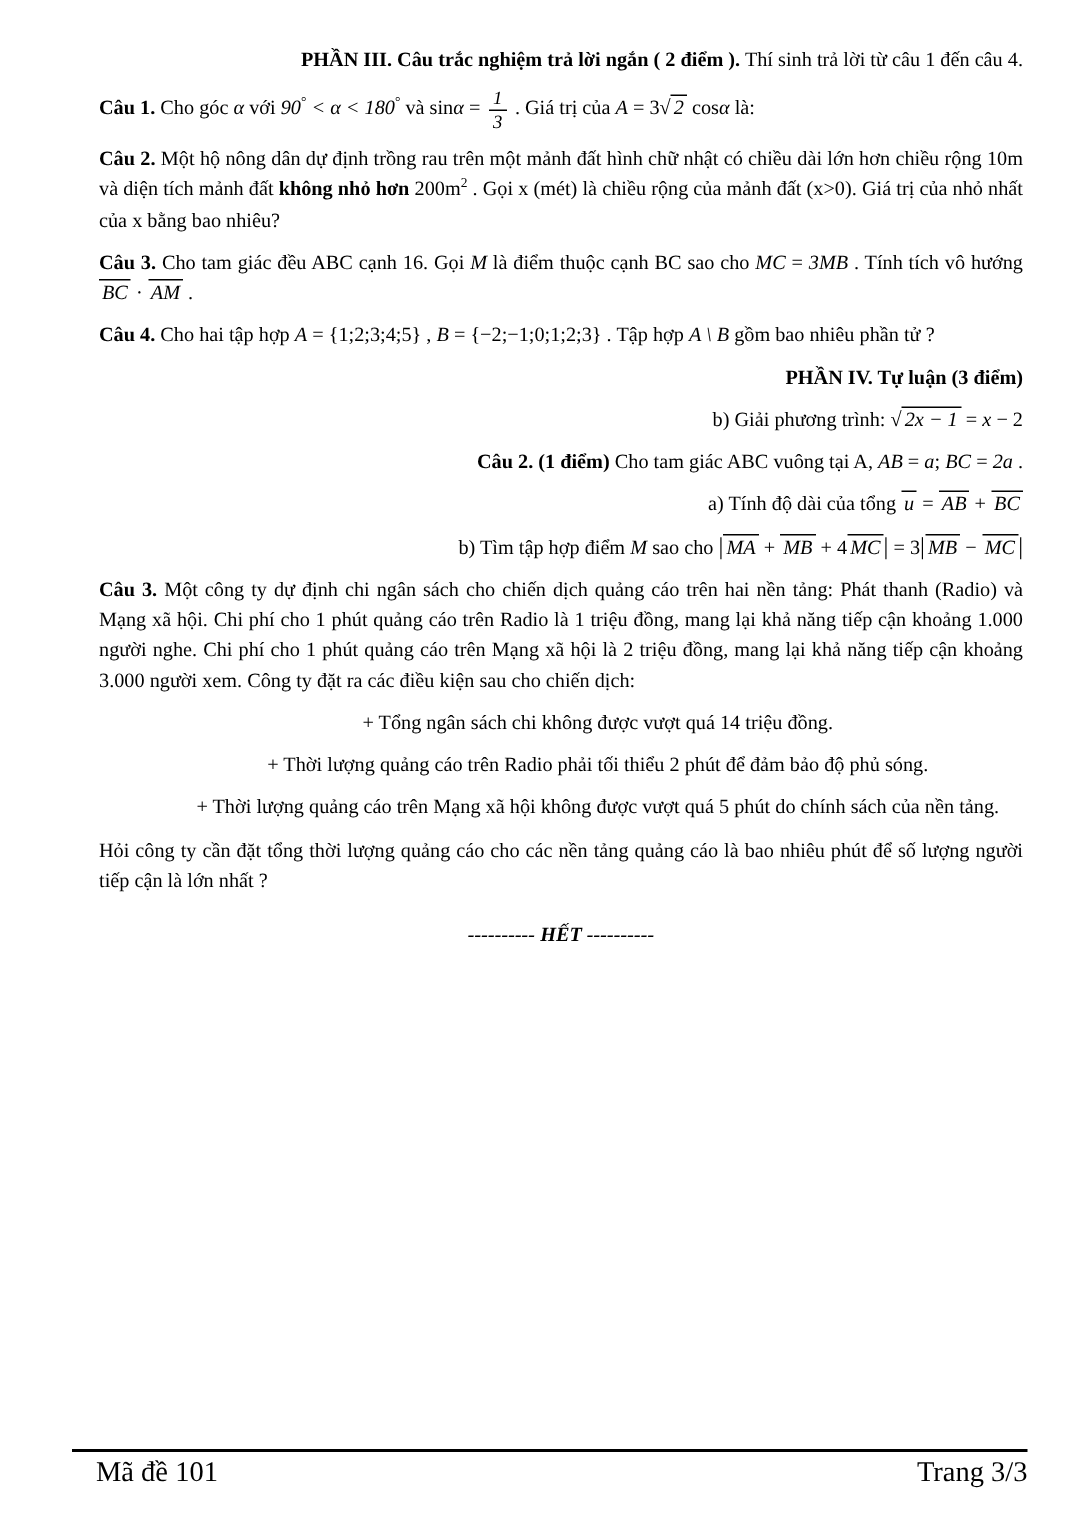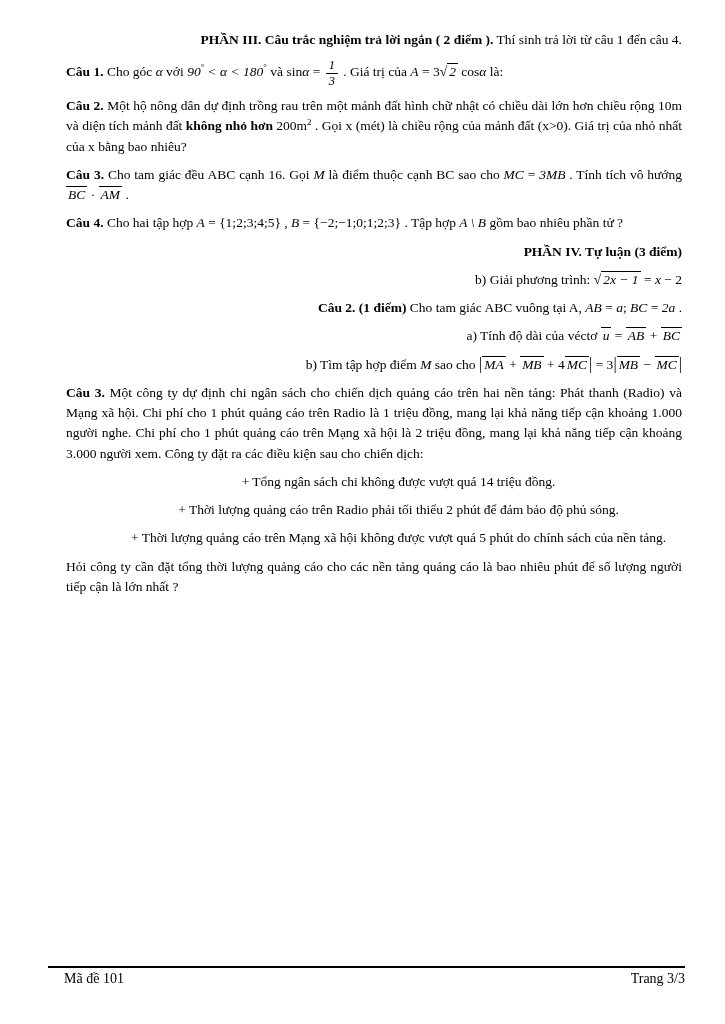--- a/index.html
+++ b/index.html
@@ -37,42 +37,43 @@
   }
   .vec{
     font-style:italic;display:inline-block;
     border-top:1px solid #000;padding:0 2px;line-height:1.25;
   }
   .bar{font-size:1.2em;line-height:0;}
   .footer{
     position:absolute;left:48px;right:40px;top:966px;
     border-top:2px solid #000;
     display:flex;justify-content:space-between;
-    font-size:14px;padding:3px 0 0 16px;
+    font-size:19px;padding:3px 0 0 16px;
   }
   .footer span{display:inline-block;}
 </style>
 </head>
 <body>
 
 <div class="page">
   <div class="content" id="paragraphs-container">
       <p class="para heading"><span class="b">PHẦN III. Câu trắc nghiệm trả lời ngắn ( 2 điểm ).</span><span> Thí sinh trả lời từ câu 1 đến câu 4.</span></p>
       <p class="para"><span class="b">Câu 1.</span><span> Cho góc </span><span class="i">α</span><span> với </span><span class="i">90</span><span class="sup">°</span><span class="i"> &lt; α &lt; 180</span><span class="sup">°</span><span> và sin</span><span class="i">α</span><span> = </span><span class="frac"><span class="num">1</span><span class="den">3</span></span><span> . Giá trị của </span><span class="i">A</span><span> = 3</span><span class="sqrt"><span class="rad">√</span><span class="arg">2</span></span><span> cos</span><span class="i">α</span><span> là:</span></p>
       <p class="para"><span class="b">Câu 2.</span><span> Một hộ nông dân dự định trồng rau trên một mảnh đất hình chữ nhật có chiều dài lớn hơn chiều rộng 10m và diện tích mảnh đất </span><span class="b">không nhỏ hơn</span><span> 200m</span><span class="sup">2</span><span> . Gọi x (mét) là chiều rộng của mảnh đất (x&gt;0). Giá trị của nhỏ nhất của x bằng bao nhiêu?</span></p>
       <p class="para"><span class="b">Câu 3.</span><span> Cho tam giác đều ABC cạnh 16. Gọi </span><span class="i">M</span><span> là điểm thuộc cạnh BC sao cho </span><span class="i">MC</span><span> = </span><span class="i">3MB</span><span> . Tính tích vô hướng </span><span class="vec">BC</span><span> · </span><span class="vec">AM</span><span> .</span></p>
       <p class="para"><span class="b">Câu 4.</span><span> Cho hai tập hợp </span><span class="i">A</span><span> = {1;2;3;4;5} , </span><span class="i">B</span><span> = {−2;−1;0;1;2;3} . Tập hợp </span><span class="i">A \ B</span><span> gồm bao nhiêu phần tử ?</span></p>
       <p class="para heading"><span class="b">PHẦN IV. Tự luận (3 điểm)</span></p>
       <p class="para heading"><span>b) Giải phương trình: </span><span class="sqrt"><span class="rad">√</span><span class="arg">2x − 1</span></span><span> = </span><span class="i">x</span><span> − 2</span></p>
       <p class="para heading"><span class="b">Câu 2. (1 điểm)</span><span> Cho tam giác ABC vuông tại A, </span><span class="i">AB</span><span> = </span><span class="i">a</span><span>; </span><span class="i">BC</span><span> = </span><span class="i">2a</span><span> .</span></p>
-      <p class="para heading"><span>a) Tính độ dài của véctơ </span><span class="vec">u</span><span> = </span><span class="vec">AB</span><span> + </span><span class="vec">BC</span></p>
+      <p class="para heading"><span>a) Tính độ dài của tổng </span><span class="vec">u</span><span> = </span><span class="vec">AB</span><span> + </span><span class="vec">BC</span></p>
       <p class="para heading"><span>b) Tìm tập hợp điểm </span><span class="i">M</span><span> sao cho </span><span class="bar">|</span><span class="vec">MA</span><span> + </span><span class="vec">MB</span><span> + 4</span><span class="vec">MC</span><span class="bar">|</span><span> = 3</span><span class="bar">|</span><span class="vec">MB</span><span> − </span><span class="vec">MC</span><span class="bar">|</span></p>
       <p class="para"><span class="b">Câu 3.</span><span> Một công ty dự định chi ngân sách cho chiến dịch quảng cáo trên hai nền tảng: Phát thanh (Radio) và Mạng xã hội. Chi phí cho 1 phút quảng cáo trên Radio là 1 triệu đồng, mang lại khả năng tiếp cận khoảng 1.000 người nghe. Chi phí cho 1 phút quảng cáo trên Mạng xã hội là 2 triệu đồng, mang lại khả năng tiếp cận khoảng 3.000 người xem. Công ty đặt ra các điều kiện sau cho chiến dịch:</span></p>
       <p class="para bullet"><span>+ Tổng ngân sách chi không được vượt quá 14 triệu đồng.</span></p>
       <p class="para bullet"><span>+ Thời lượng quảng cáo trên Radio phải tối thiểu 2 phút để đảm bảo độ phủ sóng.</span></p>
       <p class="para bullet"><span>+ Thời lượng quảng cáo trên Mạng xã hội không được vượt quá 5 phút do chính sách của nền tảng.</span></p>
       <p class="para"><span>Hỏi công ty cần đặt tổng thời lượng quảng cáo cho các nền tảng quảng cáo là bao nhiêu phút để số lượng người tiếp cận là lớn nhất ?</span></p>
+      <p class="para center"><span class="bi">---------- HẾT ----------</span></p>
     </div>
   <div class="footer">
     <span>Mã đề 101</span>
     <span>Trang 3/3</span>
   </div>
 </div>
 
 </body></html>

